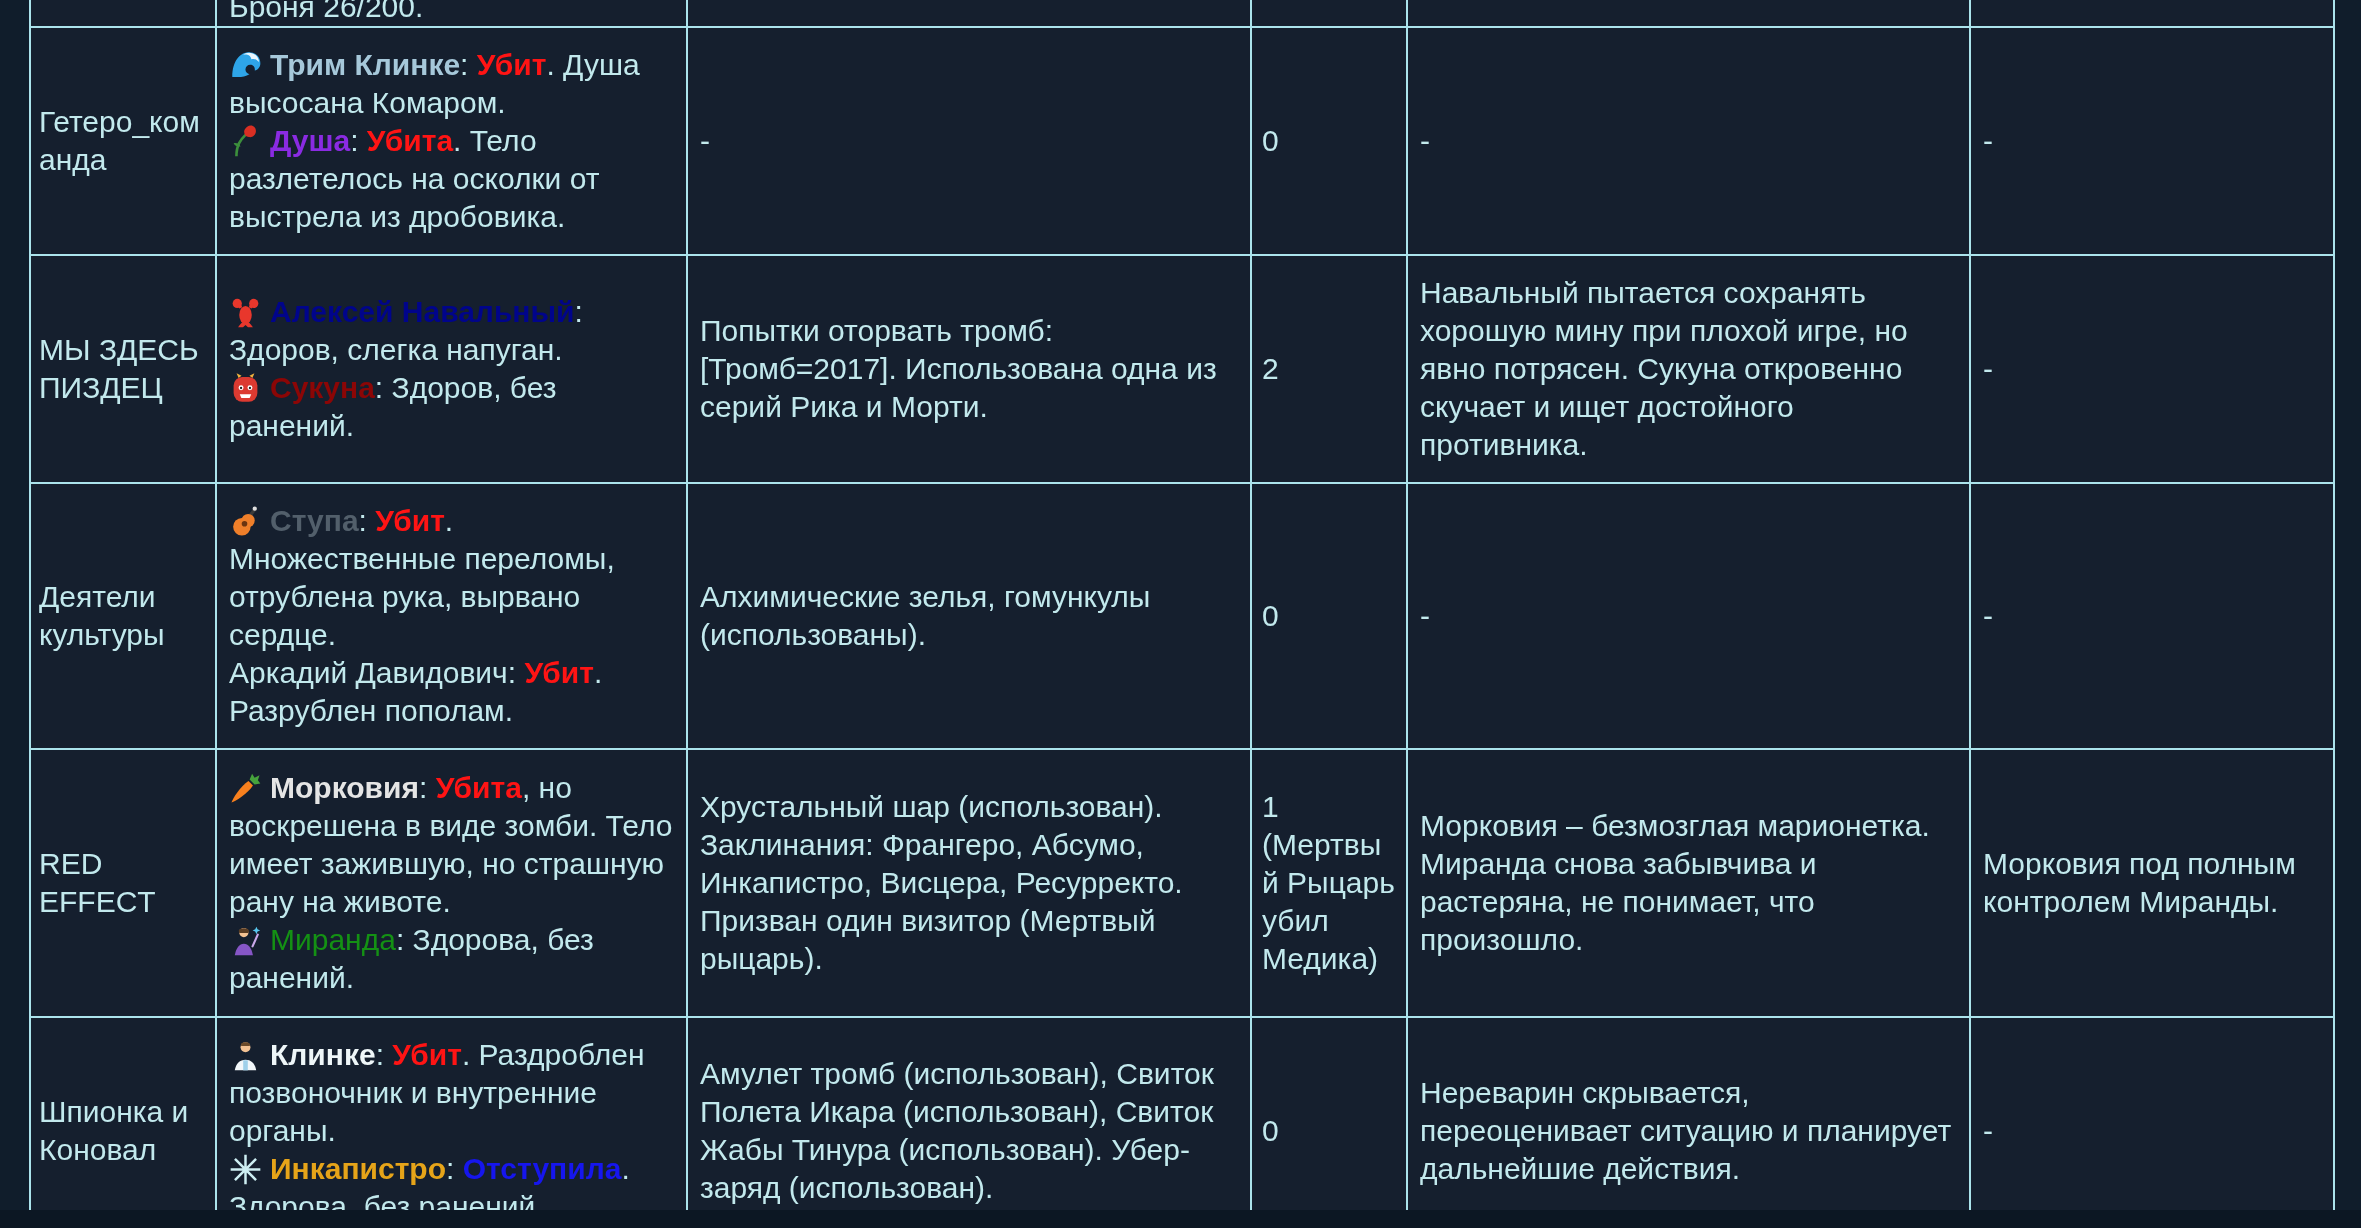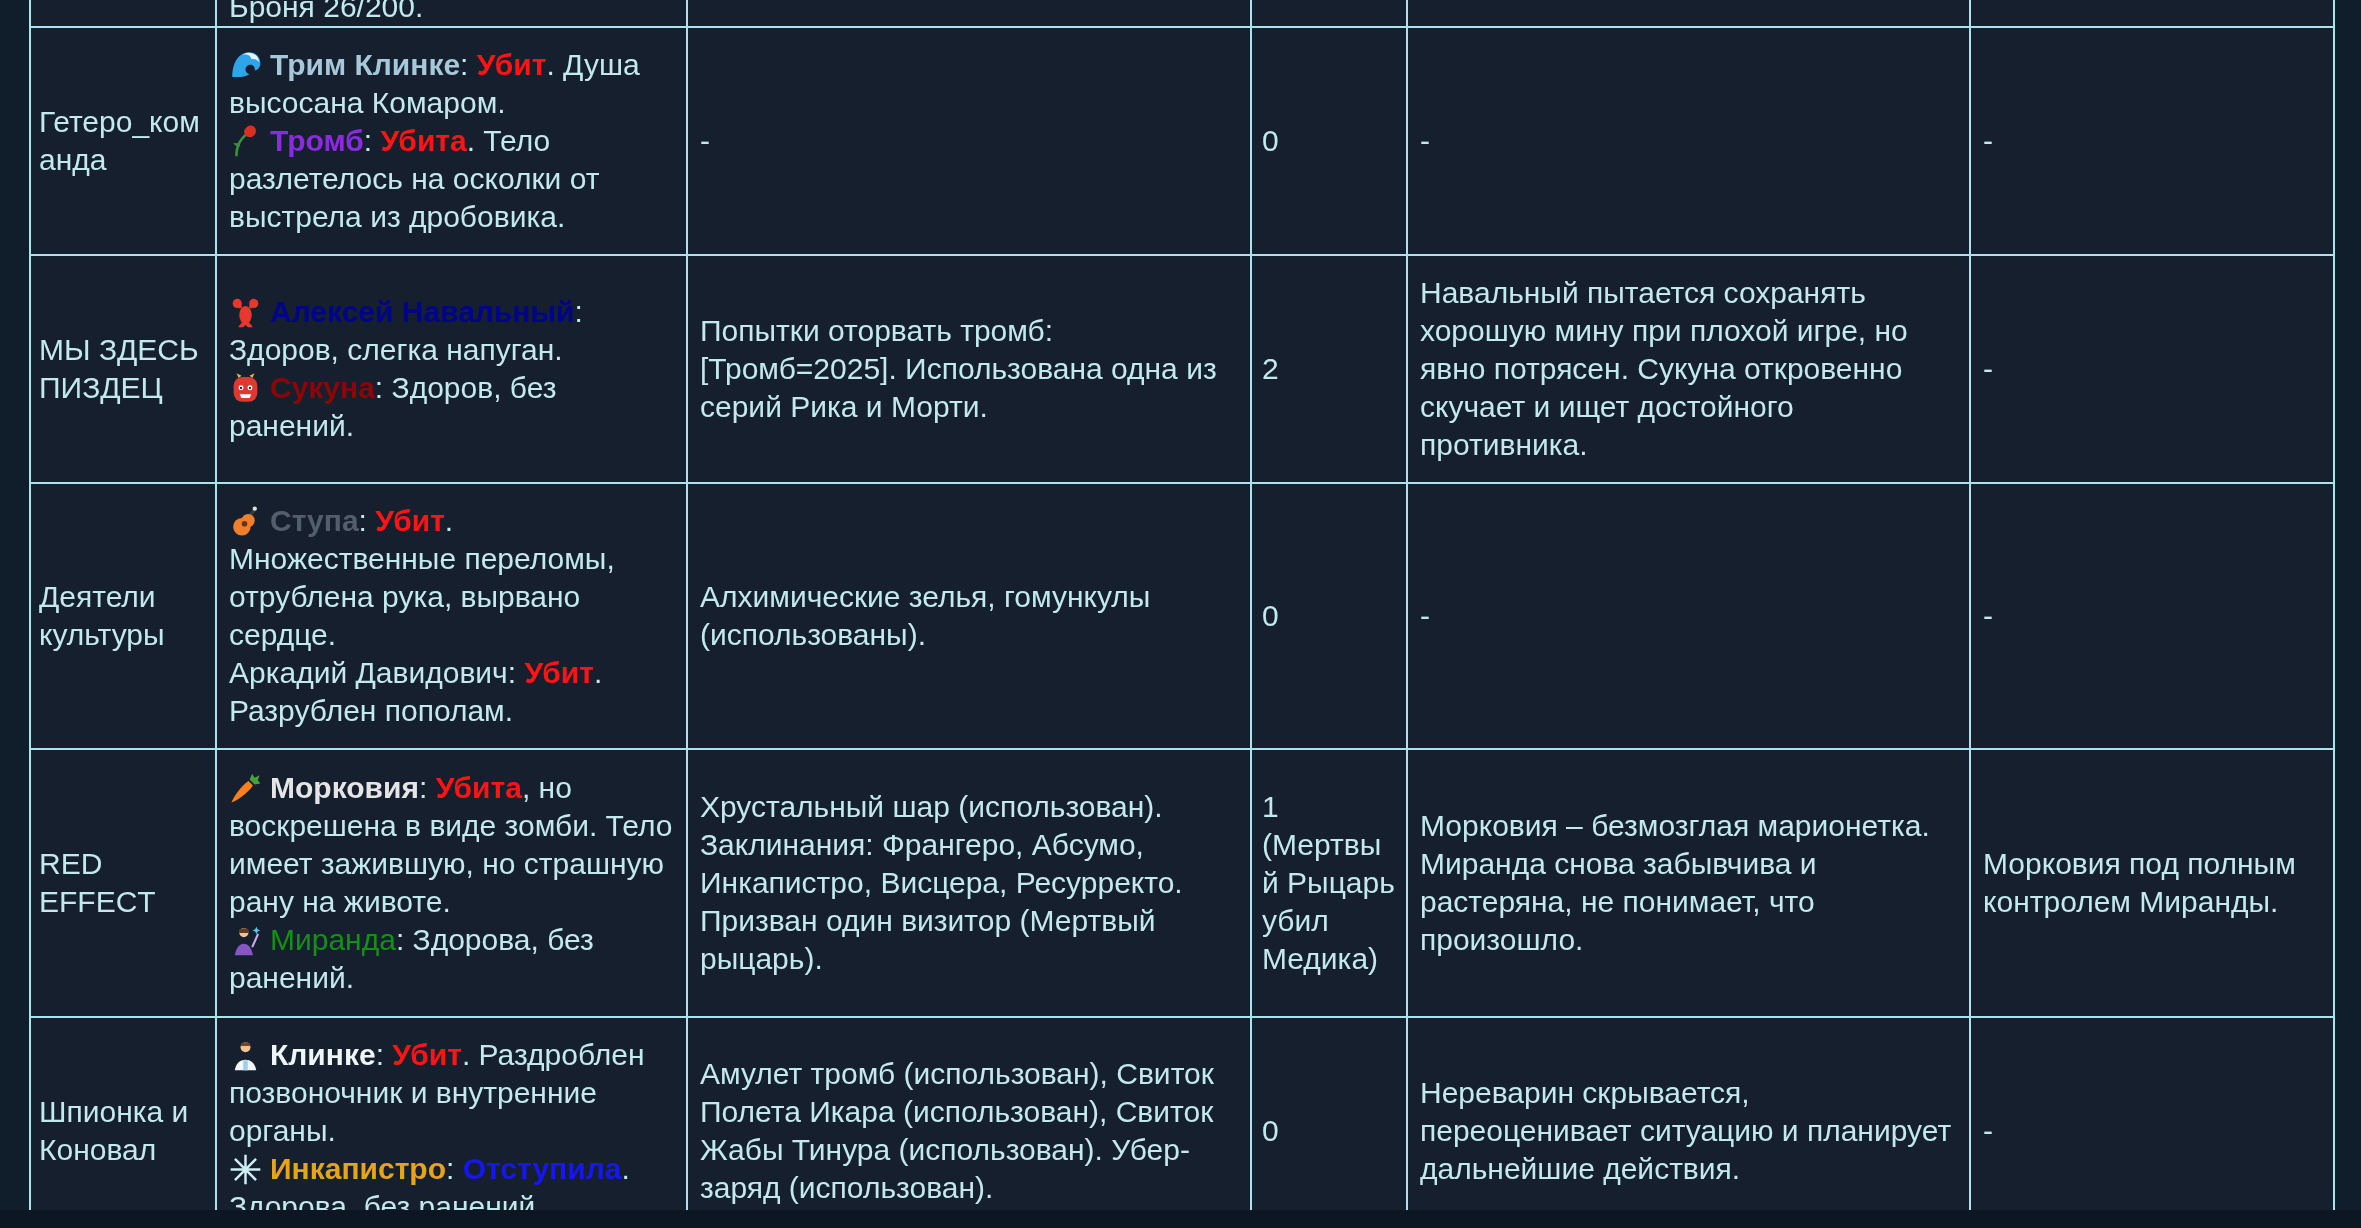--- a/index.html
+++ b/index.html
@@ -59,21 +59,21 @@
       </tr>
     <tr style="height: 222px;">
           <td class="team">Гетеро_команда</td>
           <td><span class="ico"><svg viewBox="0 0 20 20">
                 <path fill="#2ea5e8" d="M2 17C2 7 7 2 12 2c4.5 0 7 3.2 7 6.6 0 2.4-1.4 4-3.4 4.4.3-1.6-.5-3-2-3.4-1.8-.5-3.4.7-3.6 2.5-.2 1.6.9 2.9 2.4 3.2C10.6 16.6 7.6 17 5.6 17H2Z"></path>
                 <path fill="#eaf6fd" d="M8.5 3.5c2-1.7 6.2-1.9 8.5 1.1.8 1 1.2 2.2 1.1 3.3-1-1.6-2.8-2.3-4.5-1.7-.3-1.5-1.4-2.7-3-2.9-.7-.1-1.5 0-2.1.2Z"></path>
               </svg></span><span style="color: rgb(166, 200, 218); font-weight: bold;">Трим Клинке</span><span>: </span><span style="color: rgb(255, 20, 20); font-weight: bold;">Убит</span><span>. Душа высосана Комаром.</span><br><span class="ico"><svg viewBox="0 0 20 20">
                 <path d="M4.5 19c0-7 2.5-10 5.5-13" stroke="#3c8f3c" stroke-width="1.6" fill="none"></path>
                 <path d="M7 13c-2 .3-3.5-.5-4.2-2 1.8-.4 3.4.2 4.2 2Z" fill="#3c8f3c"></path>
                 <path d="M10 6.5C8.6 4.6 9 2.4 11 1c2.8-1.9 5.6.2 5.3 3-.2 2.3-2.2 3.8-4.3 3.3-.8-.2-1.5-.4-2-.8Z" fill="#d92f23"></path>
-              </svg></span><span style="color: rgb(138, 43, 226); font-weight: bold;">Тромб</span><span>: </span><span style="color: rgb(255, 20, 20); font-weight: bold;">Убита</span><span>. Тело разлетелось на осколки от выстрела из дробовика.</span></td>
+              </svg></span><span style="color: rgb(138, 43, 226); font-weight: bold;">Душа</span><span>: </span><span style="color: rgb(255, 20, 20); font-weight: bold;">Убита</span><span>. Тело разлетелось на осколки от выстрела из дробовика.</span></td>
           <td>-</td>
           <td class="count">0</td>
           <td>-</td>
           <td>-</td>
         </tr>
         <tr style="height: 221px;">
           <td class="team">МЫ ЗДЕСЬ ПИЗДЕЦ</td>
           <td><span class="ico"><svg viewBox="0 0 20 20">
                 <g fill="#e8372c">
                   <circle cx="5" cy="4.5" r="2.8"></circle>
@@ -86,21 +86,21 @@
               </svg></span><span style="color: rgb(0, 4, 139); font-weight: bold;">Алексей Навальный</span><span>: Здоров, слегка напуган.</span><br><span class="ico"><svg viewBox="0 0 20 20">
                 <path d="M5.8 3.6 4.6.8l3 1.4Z" fill="#f2b33e"></path>
                 <path d="M14.2 3.6 15.4.8l-3 1.4Z" fill="#f2b33e"></path>
                 <rect x="2.8" y="3" width="14.4" height="15" rx="5.2" fill="#dc3a31"></rect>
                 <circle cx="7.3" cy="9.5" r="1.5" fill="#fff"></circle>
                 <circle cx="12.7" cy="9.5" r="1.5" fill="#fff"></circle>
                 <circle cx="7.3" cy="9.7" r=".7" fill="#222"></circle>
                 <circle cx="12.7" cy="9.7" r=".7" fill="#222"></circle>
                 <path d="M6.5 13.5h7l-1 2.2h-5Z" fill="#fff"></path>
               </svg></span><span style="color: rgb(139, 6, 6); font-weight: bold;">Сукуна</span><span>: Здоров, без ранений.</span></td>
-          <td>Попытки оторвать тромб: [Тромб=2025]. Использована одна из серий Рика и Морти.</td>
+          <td>Попытки оторвать тромб: [Тромб=2017]. Использована одна из серий Рика и Морти.</td>
           <td class="count">2</td>
           <td>Навальный пытается сохранять хорошую мину при плохой игре, но явно потрясен. Сукуна откровенно скучает и ищет достойного противника.</td>
           <td>-</td>
         </tr>
         <tr style="height: 253px;">
           <td class="team">Деятели культуры</td>
           <td><span class="ico"><svg viewBox="0 0 20 20">
                 <rect x="12.8" y="0.5" width="2" height="9.5" rx="1" transform="rotate(38 13.8 5)" fill="#3b3b3b"></rect>
                 <circle cx="15.6" cy="2.2" r="1.3" fill="#dedede"></circle>
                 <circle cx="11.6" cy="9.4" r="4" fill="#ef7f2a"></circle>

